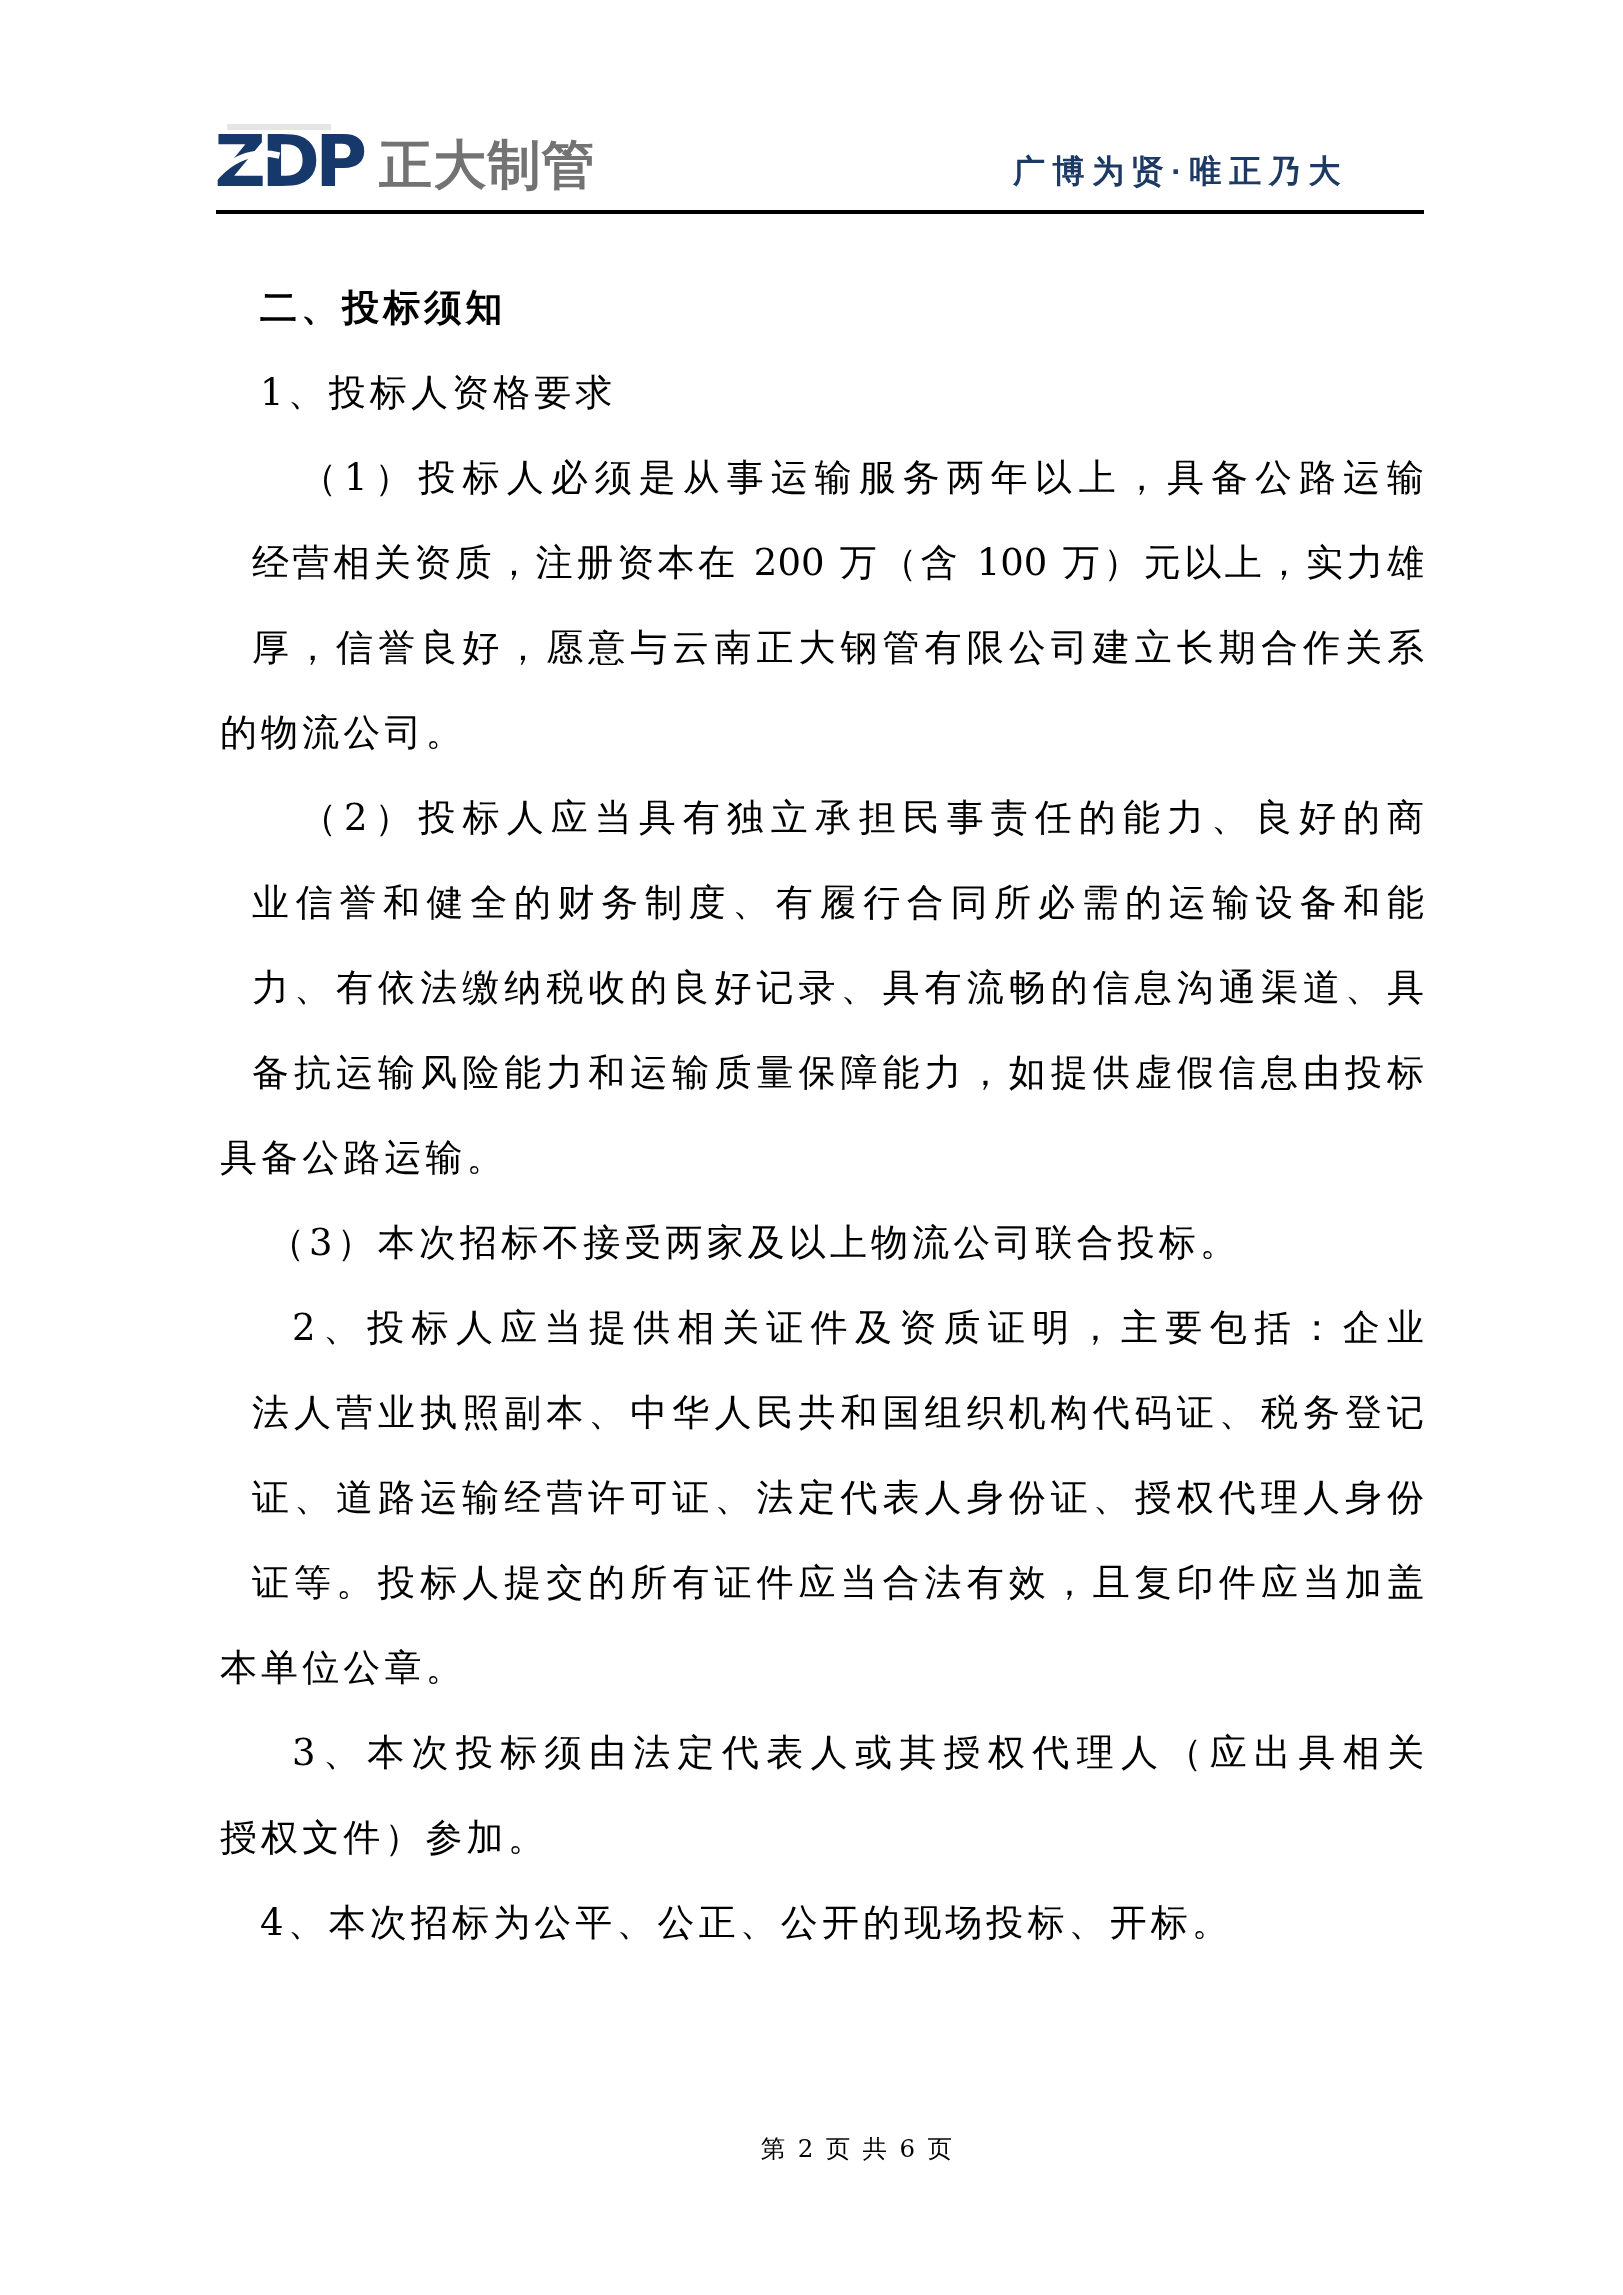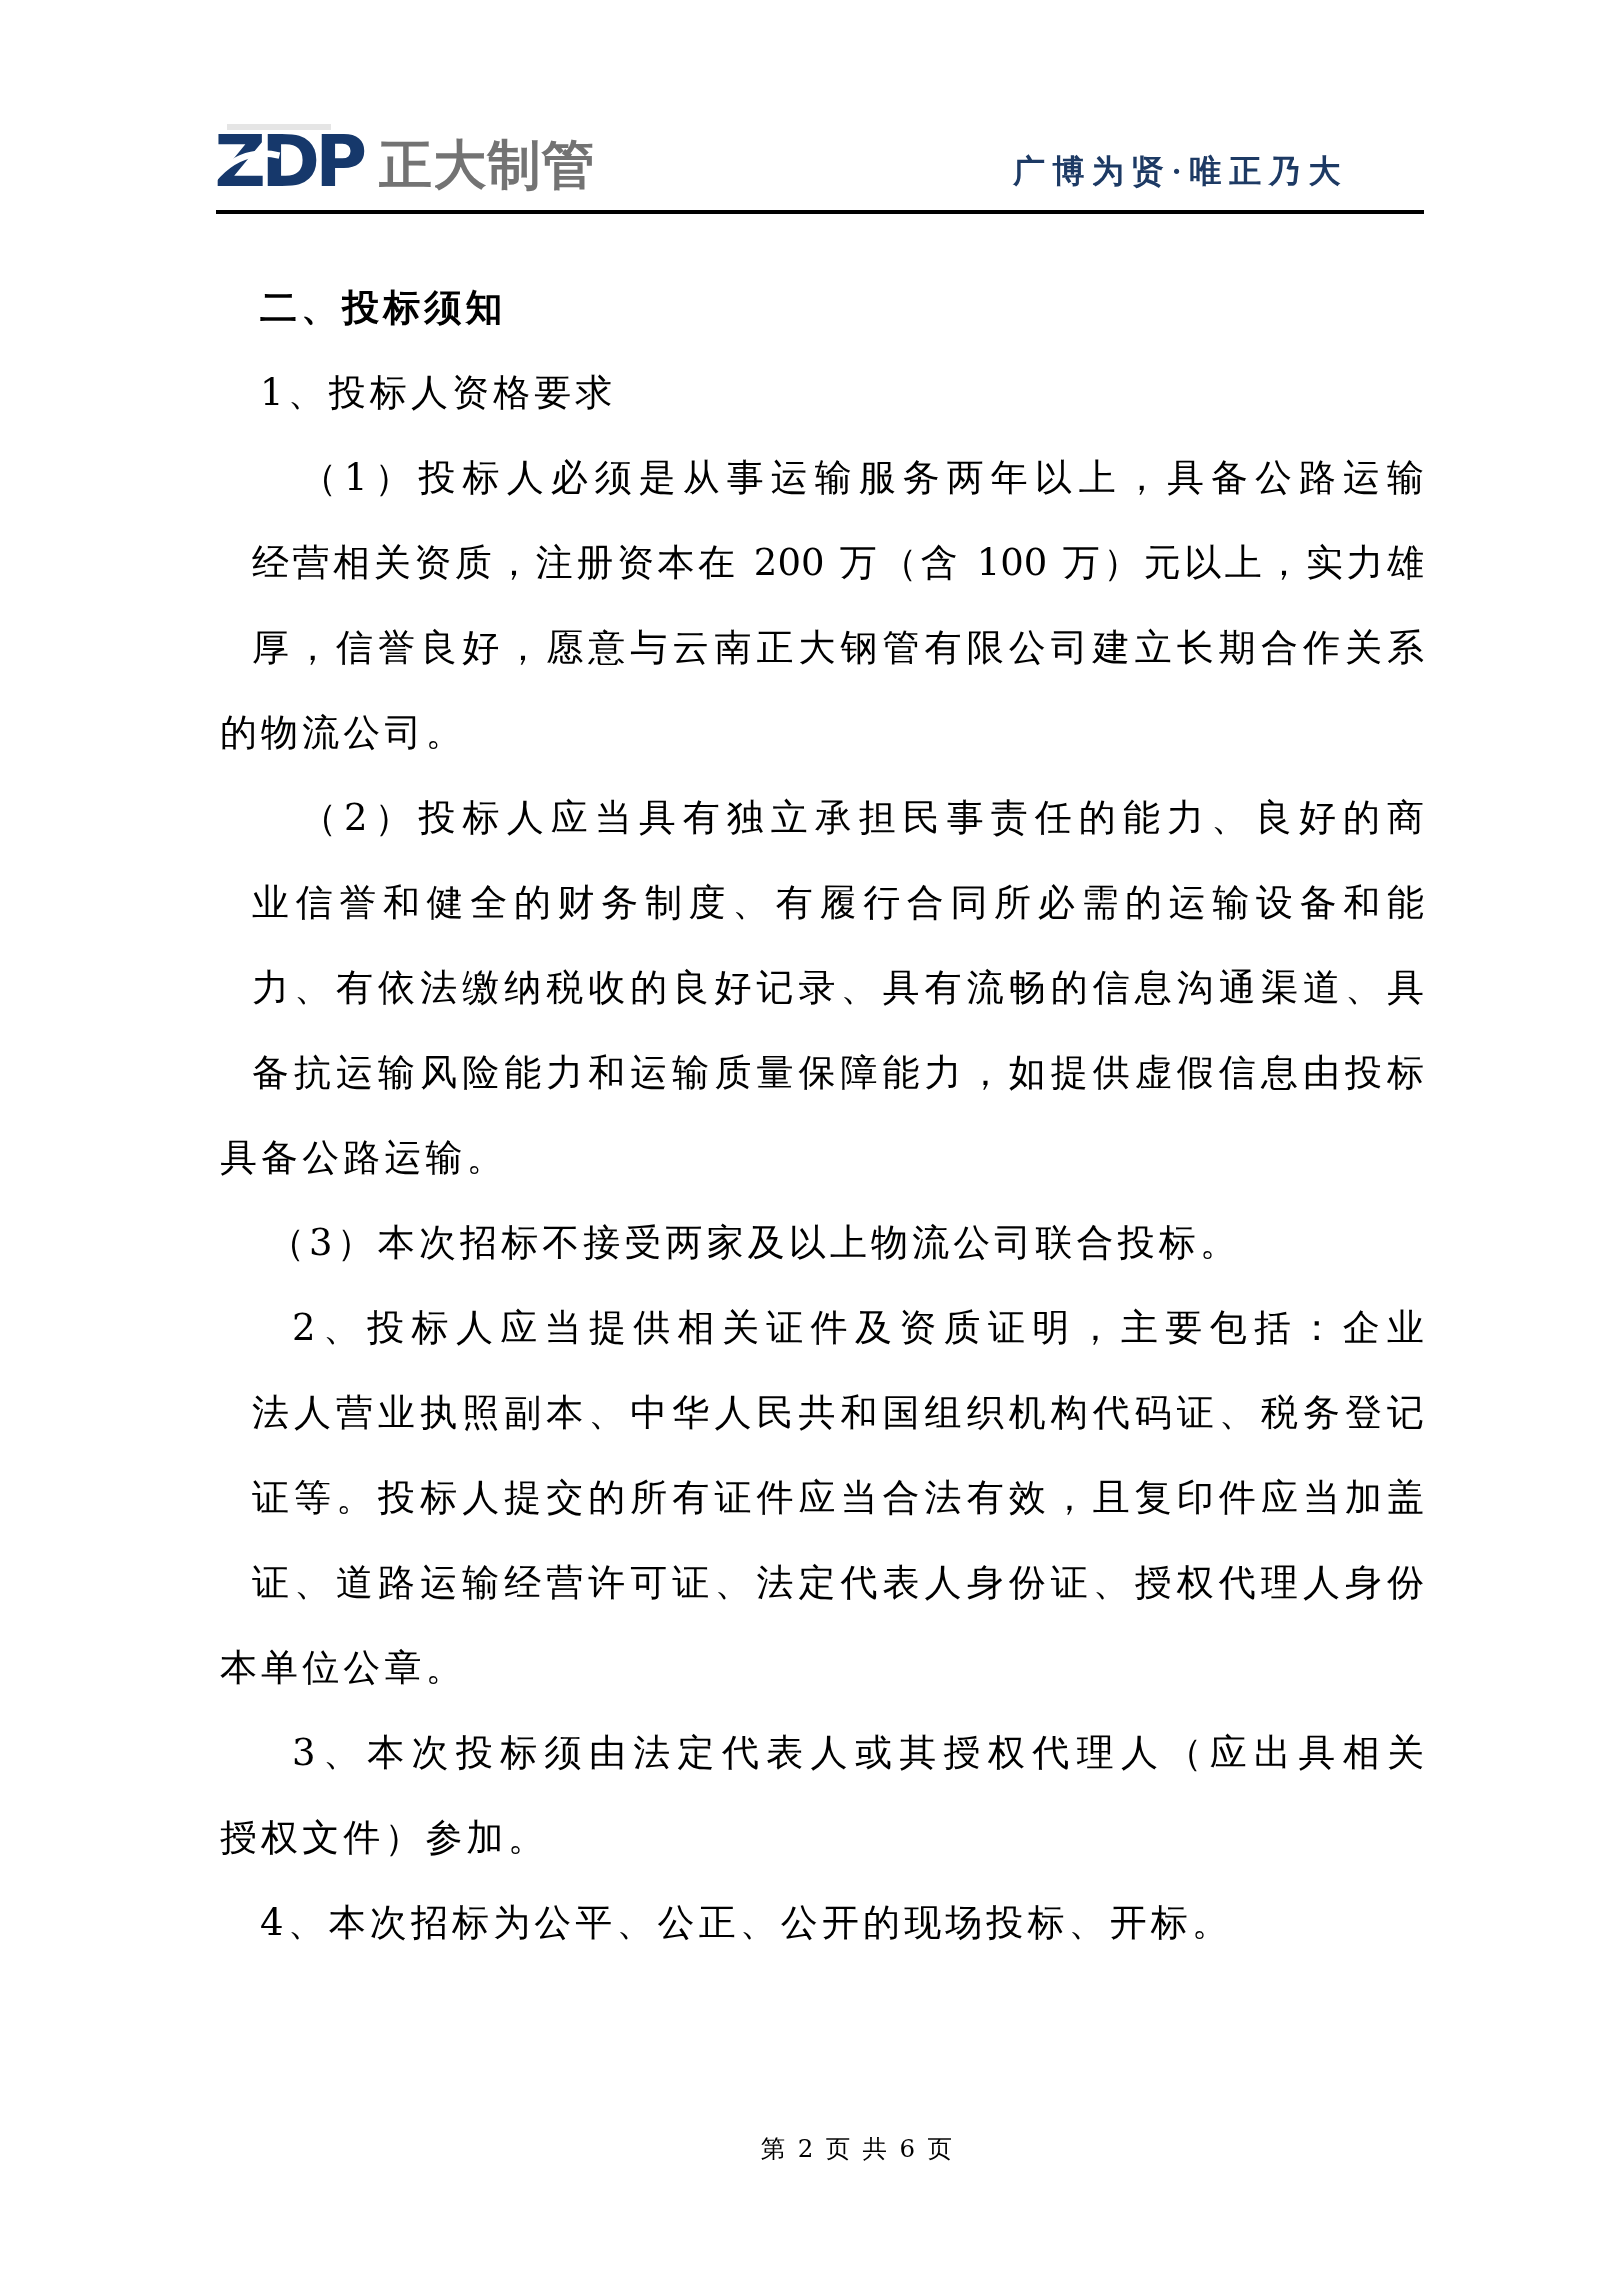--- a/index.html
+++ b/index.html
@@ -29,21 +29,21 @@
     font-weight:bold;
     font-size:53px;
     letter-spacing:1.2px;
     color:#737373;
     white-space:nowrap;
   }
 
   .slogan {
     position:absolute; right:275px; top:151px;
     height:40px; line-height:40px;
-    font-family:Liberation Serif, serif;
+    font-family:Liberation Sans, sans-serif;
     font-weight:bold;
     font-size:32px;
     letter-spacing:7.6px;
     color:#1d3a64;
     white-space:nowrap;
   }
 
   .header-rule {
     position:absolute; left:216px; top:210px;
     width:1208px; height:3.5px;
@@ -114,22 +114,22 @@
       <div class="line just">厚，信誉良好，愿意与云南正大钢管有限公司建立长期合作关系</div>
       <div class="line">的物流公司。</div>
       <div class="line just ind2">（2）投标人应当具有独立承担民事责任的能力、良好的商</div>
       <div class="line just">业信誉和健全的财务制度、有履行合同所必需的运输设备和能</div>
       <div class="line just">力、有依法缴纳税收的良好记录、具有流畅的信息沟通渠道、具</div>
       <div class="line just">备抗运输风险能力和运输质量保障能力，如提供虚假信息由投标</div>
       <div class="line">具备公路运输。</div>
       <div class="line ind2">（3）本次招标不接受两家及以上物流公司联合投标。</div>
       <div class="line just ind1">2、投标人应当提供相关证件及资质证明，主要包括：企业</div>
       <div class="line just">法人营业执照副本、中华人民共和国组织机构代码证、税务登记</div>
+      <div class="line just">证、道路运输经营许可证、法定代表人身份证、授权代理人身份</div>
       <div class="line just">证等。投标人提交的所有证件应当合法有效，且复印件应当加盖</div>
-      <div class="line just">证、道路运输经营许可证、法定代表人身份证、授权代理人身份</div>
       <div class="line">本单位公章。</div>
       <div class="line just ind1">3、本次投标须由法定代表人或其授权代理人（应出具相关</div>
       <div class="line">授权文件）参加。</div>
       <div class="line ind1">4、本次招标为公平、公正、公开的现场投标、开标。</div>
     </div>
 
   <div class="footer">
     <span>第 2 页 共 6 页</span>
   </div>
 

